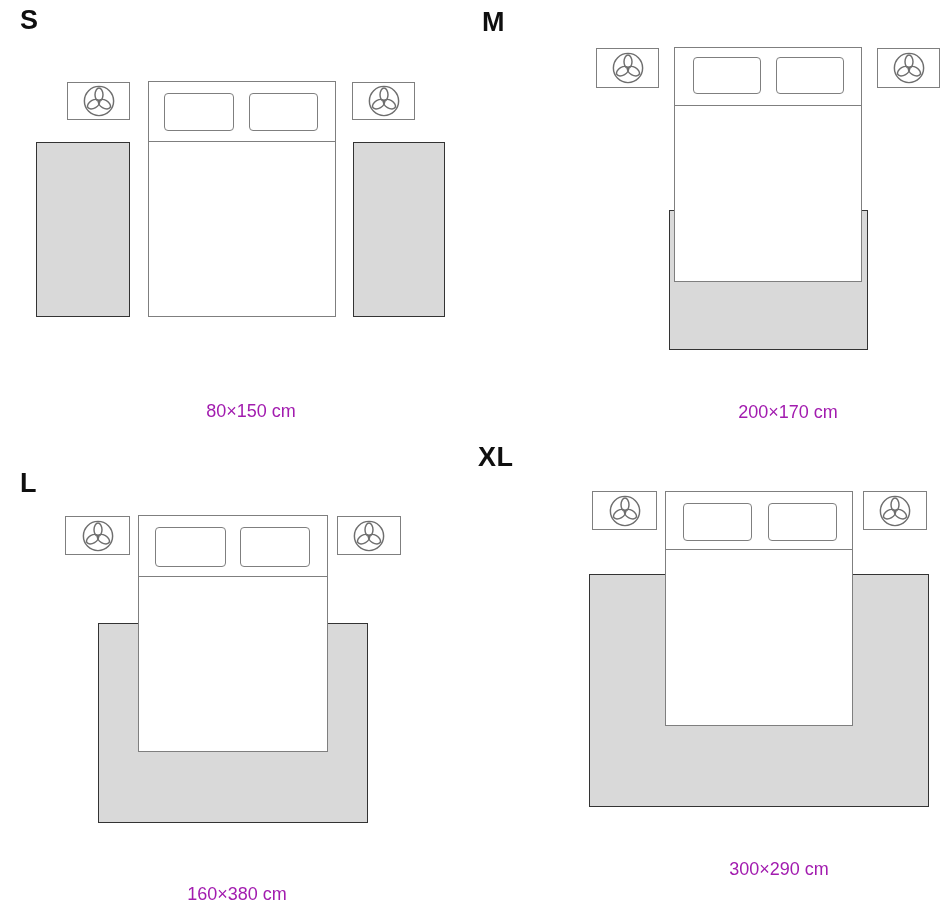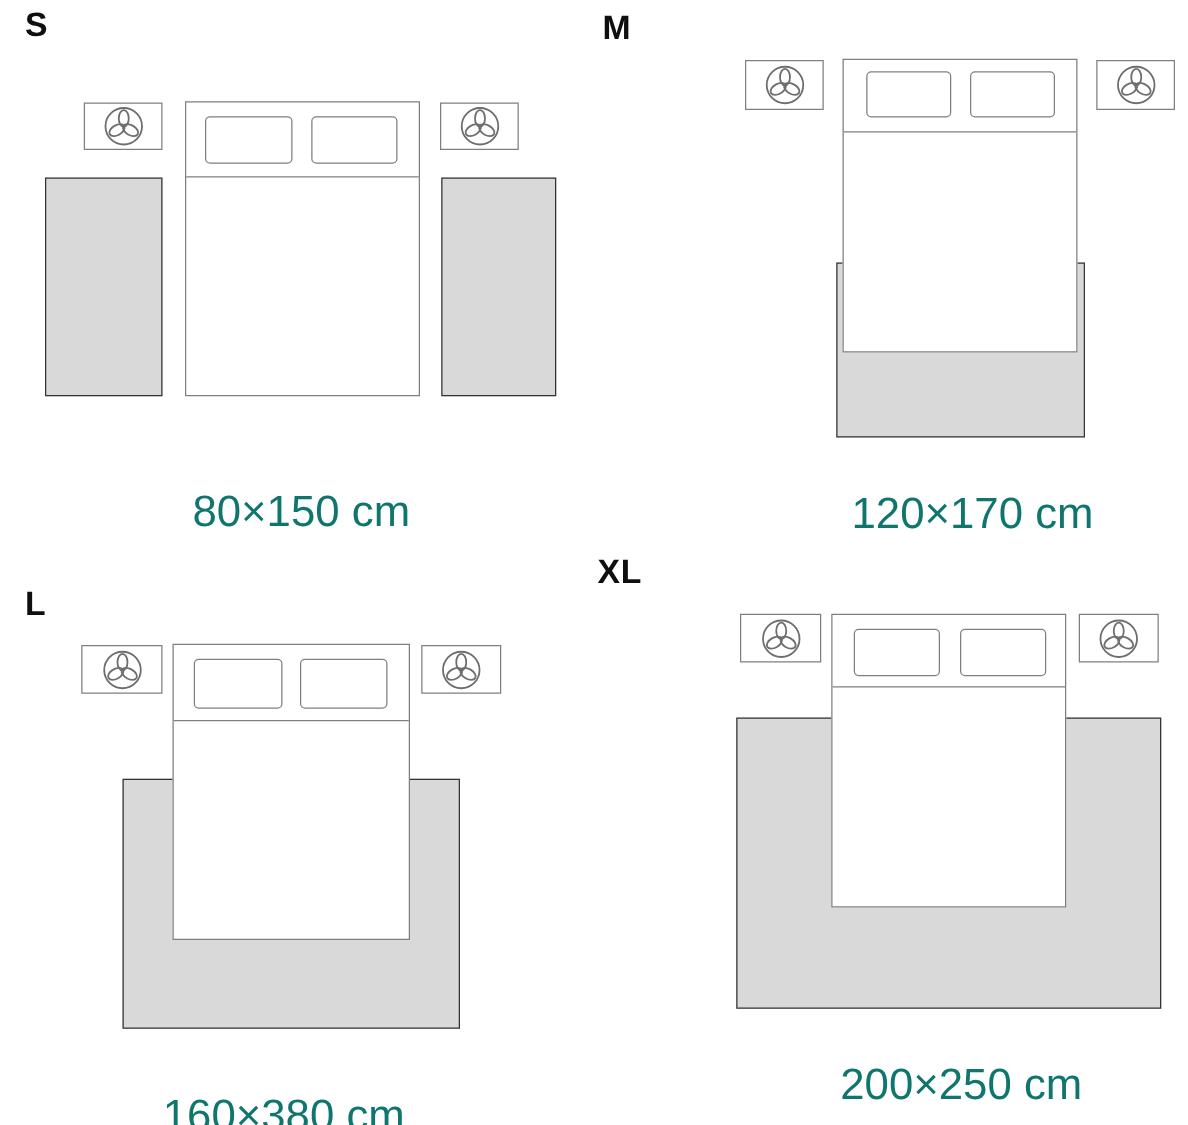--- a/index.html
+++ b/index.html
@@ -46,25 +46,25 @@
   .nightstand{
     position:absolute;box-sizing:border-box;
     background:#ffffff;
     border:1.5px solid #7f7f7f;
     z-index:2;
     display:flex;align-items:center;justify-content:center;
   }
   .plant{width:34px;height:34px;display:block;}
   .plant circle,.plant ellipse{fill:none;stroke:#6e6e6e;stroke-width:1.7;}
   .caption{
-    position:absolute;margin:4px;
+    position:absolute;margin:14px;
     transform:translateX(-50%);
     white-space:nowrap;
-    font-size:35px;font-weight:400;line-height:1;
-    color:#0f766e;
+    font-size:18px;font-weight:400;line-height:1;
+    color:#a21caf;
   }
 </style>
 </head>
 <body>
 
 <div class="canvas">
 
   <section class="quadrant" style="left:0;top:0">
     <h2 class="size-label" style="left:20px;top:7px">S</h2>
     <div class="rug" style="left:36px;top:142px;width:94px;height:175px"></div>
@@ -110,21 +110,21 @@
       </svg>
     </div>
     <div class="nightstand" style="left:402px;top:48px;width:63px;height:40px">
       <svg class="plant" viewBox="0 0 40 40">
         <circle cx="20" cy="20" r="17.2"></circle>
         <ellipse cx="20" cy="12.6" rx="4.7" ry="7.8"></ellipse>
         <ellipse cx="20" cy="12.6" rx="4.7" ry="7.8" transform="rotate(120 20 20)"></ellipse>
         <ellipse cx="20" cy="12.6" rx="4.7" ry="7.8" transform="rotate(-120 20 20)"></ellipse>
       </svg>
     </div>
-    <p class="caption" style="left:299px;top:389px">120×170 cm</p>
+    <p class="caption" style="left:299px;top:389px">200×170 cm</p>
   </section>
 
   <section class="quadrant" style="left:0;top:450px">
     <h2 class="size-label" style="left:20px;top:20px">L</h2>
     <div class="rug" style="left:98px;top:173px;width:270px;height:200px"></div>
     <div class="bed" style="left:138px;top:65px;width:190px;height:237px">
       <div class="bed-headboard" style="height:60px"></div>
       <div class="pillow" style="left:16px;top:11px;width:71px;height:40px"></div>
       <div class="pillow" style="left:101px;top:11px;width:70px;height:40px"></div>
     </div>
@@ -164,16 +164,16 @@
       </svg>
     </div>
     <div class="nightstand" style="left:388px;top:67px;width:64px;height:39px">
       <svg class="plant" viewBox="0 0 40 40">
         <circle cx="20" cy="20" r="17.2"></circle>
         <ellipse cx="20" cy="12.6" rx="4.7" ry="7.8"></ellipse>
         <ellipse cx="20" cy="12.6" rx="4.7" ry="7.8" transform="rotate(120 20 20)"></ellipse>
         <ellipse cx="20" cy="12.6" rx="4.7" ry="7.8" transform="rotate(-120 20 20)"></ellipse>
       </svg>
     </div>
-    <p class="caption" style="left:290px;top:422px">200×250 cm</p>
+    <p class="caption" style="left:290px;top:422px">300×290 cm</p>
   </section>
 
 </div>
 
 </body></html>

